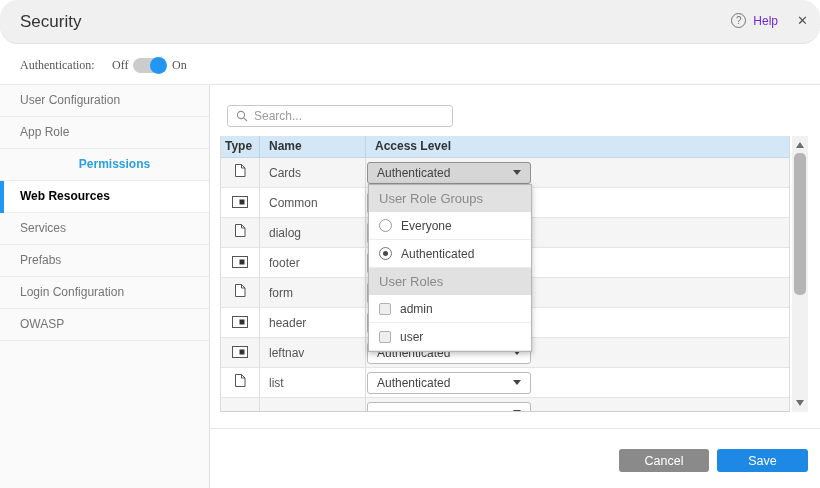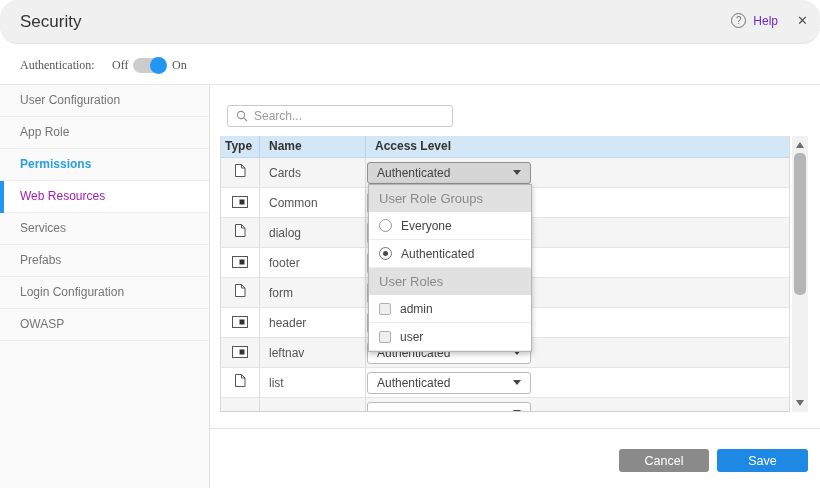--- a/index.html
+++ b/index.html
@@ -20,22 +20,22 @@
   .auth-label { position:absolute; left:20px; top:14px; font-size:12px; color:#555; }
   .auth-off { position:absolute; left:112px; top:14px; font-size:12px; color:#555; }
   .auth-on { position:absolute; left:172px; top:14px; font-size:12px; color:#555; }
   .toggle { position:absolute; left:133px; top:13px; width:32px; height:17px; cursor:pointer; }
   .toggle-track { position:absolute; left:0; top:1px; width:32px; height:15px; border-radius:8px; background:#cccccc; }
   .toggle-knob { position:absolute; right:-2px; top:0; width:17px; height:17px; border-radius:50%; background:#2196f3; }
 
   
   .sidebar { position:absolute; left:0; top:85px; width:210px; height:403px; background:#fafafa; border-right:1px solid #e0e0e0; }
   .side-item { position:relative; height:32px; line-height:31px; padding-left:20px; font-size:12px; color:#757575; border-bottom:1px solid #ececec; cursor:pointer; background:#fafafa; }
-  .side-item.highlight { color:#2b9fe2; font-weight:bold; }
-  .side-item.active { background:#fff; color:#a21caf; }
+  .side-item.highlight { color:#2b9fe2; font-weight:bold;text-align:center; }
+  .side-item.active { background:#fff; color:#000000;font-weight:bold; }
   .side-item.active::before { content:""; position:absolute; left:0; top:0; width:4px; height:32px; background:#2196f3; }
 
   
   .search-wrap { position:absolute; left:227px; top:105px; width:226px; height:22px; border:1px solid #c9c9c9; border-radius:3px; background:#fff; display:flex; align-items:center; }
   .search-icon { margin-left:8px; display:flex; }
   .search-input { border:none; outline:none; flex:1; height:18px; margin-left:6px; font-size:12px; color:#555; background:transparent; font-family:"Liberation Sans", sans-serif; }
   .search-input::placeholder { color:#9a9a9a; }
 
   
   .tablewrap { position:absolute; left:220px; top:136px; width:570px; height:276px; overflow:hidden; border-left:1px solid #dcdcdc; border-right:1px solid #dcdcdc; border-bottom:1px solid #cfcfcf; background:#fff; }

